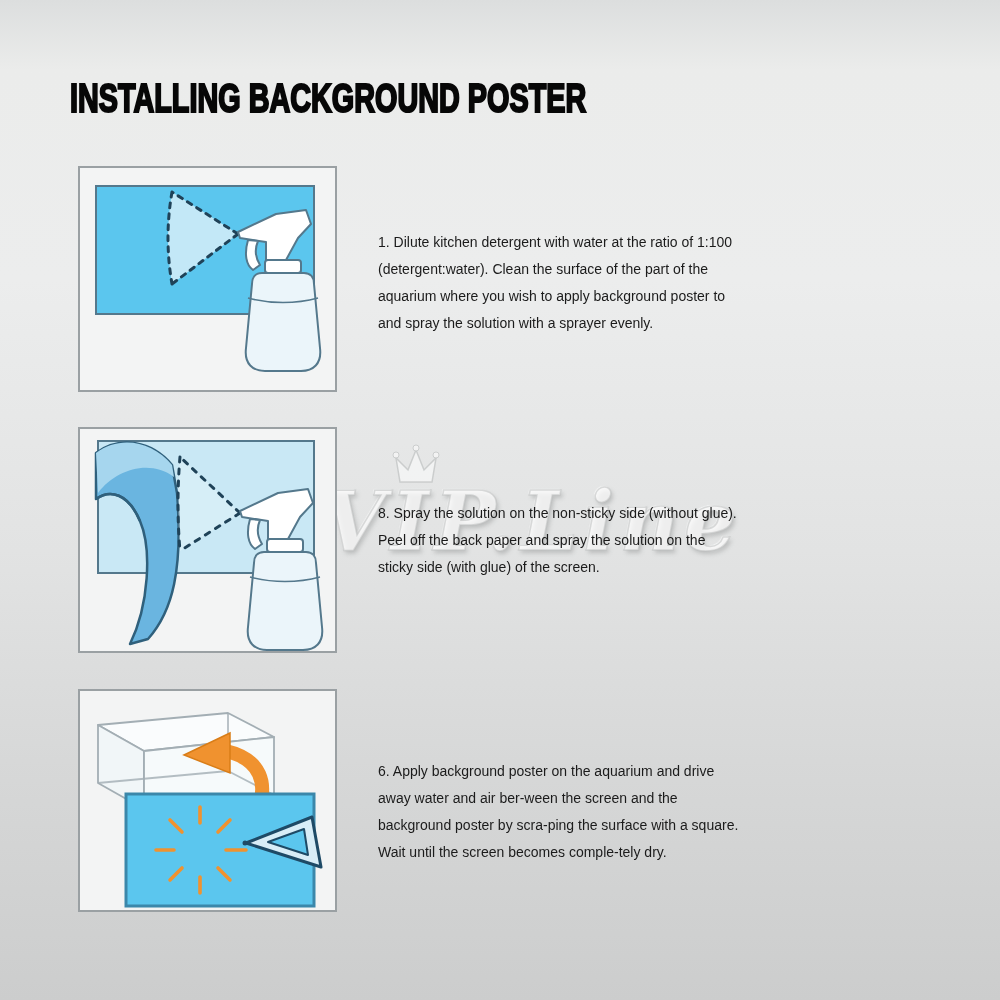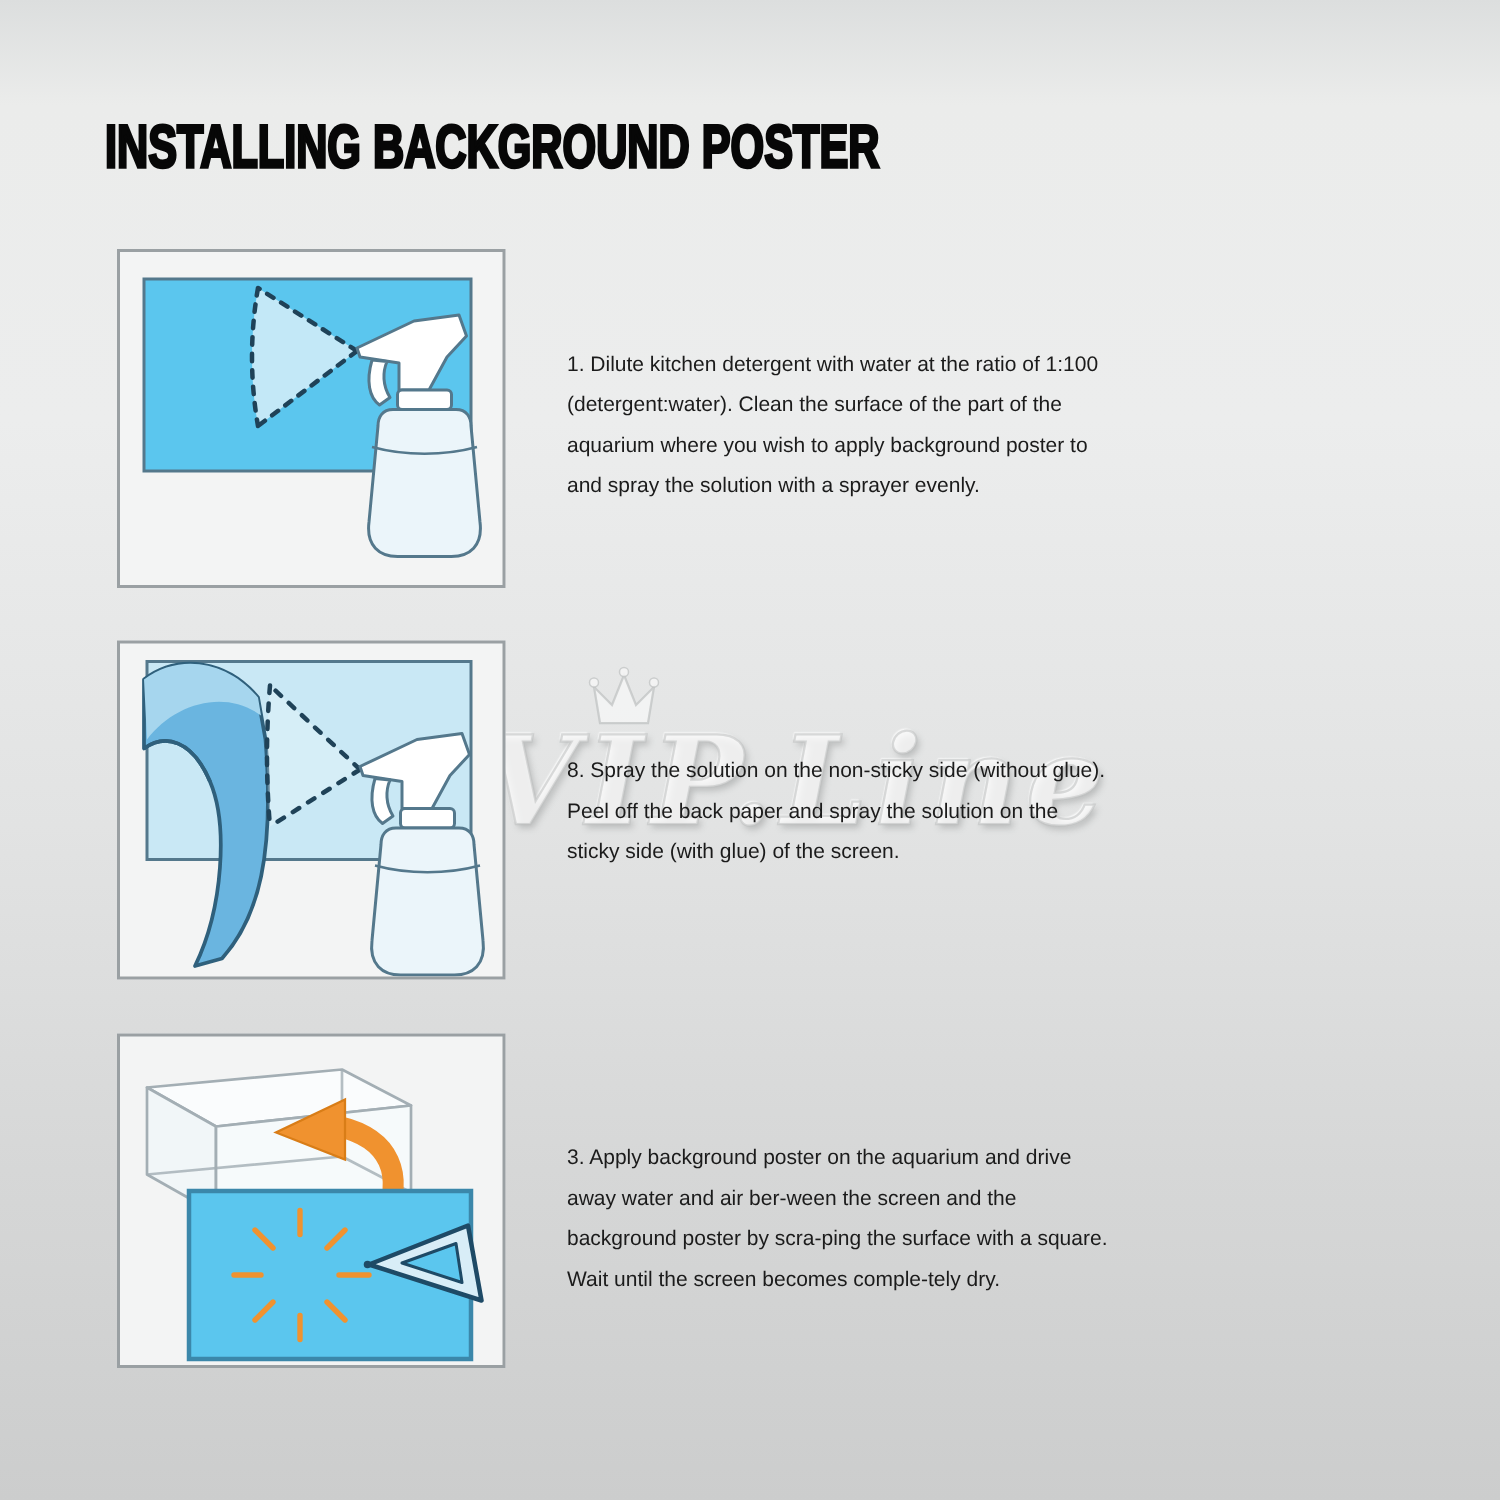--- a/index.html
+++ b/index.html
@@ -141,16 +141,16 @@
   </svg>
 </div>
 
 <div class="step-text" id="step-text-1">1. Dilute kitchen detergent with water at the ratio of 1:100
 (detergent:water). Clean the surface of the part of the
 aquarium where you wish to apply background poster to
 and spray the solution with a sprayer evenly.</div>
 <div class="step-text" id="step-text-2">8. Spray the solution on the non-sticky side (without glue).
 Peel off the back paper and spray the solution on the
 sticky side (with glue) of the screen.</div>
-<div class="step-text" id="step-text-3">3. Apply background poster on the aquarium and drive
+<div class="step-text" id="step-text-3">6. Apply background poster on the aquarium and drive
 away water and air ber-ween the screen and the
 background poster by scra-ping the surface with a square.
 Wait until the screen becomes comple-tely dry.</div>
 
 </body></html>

